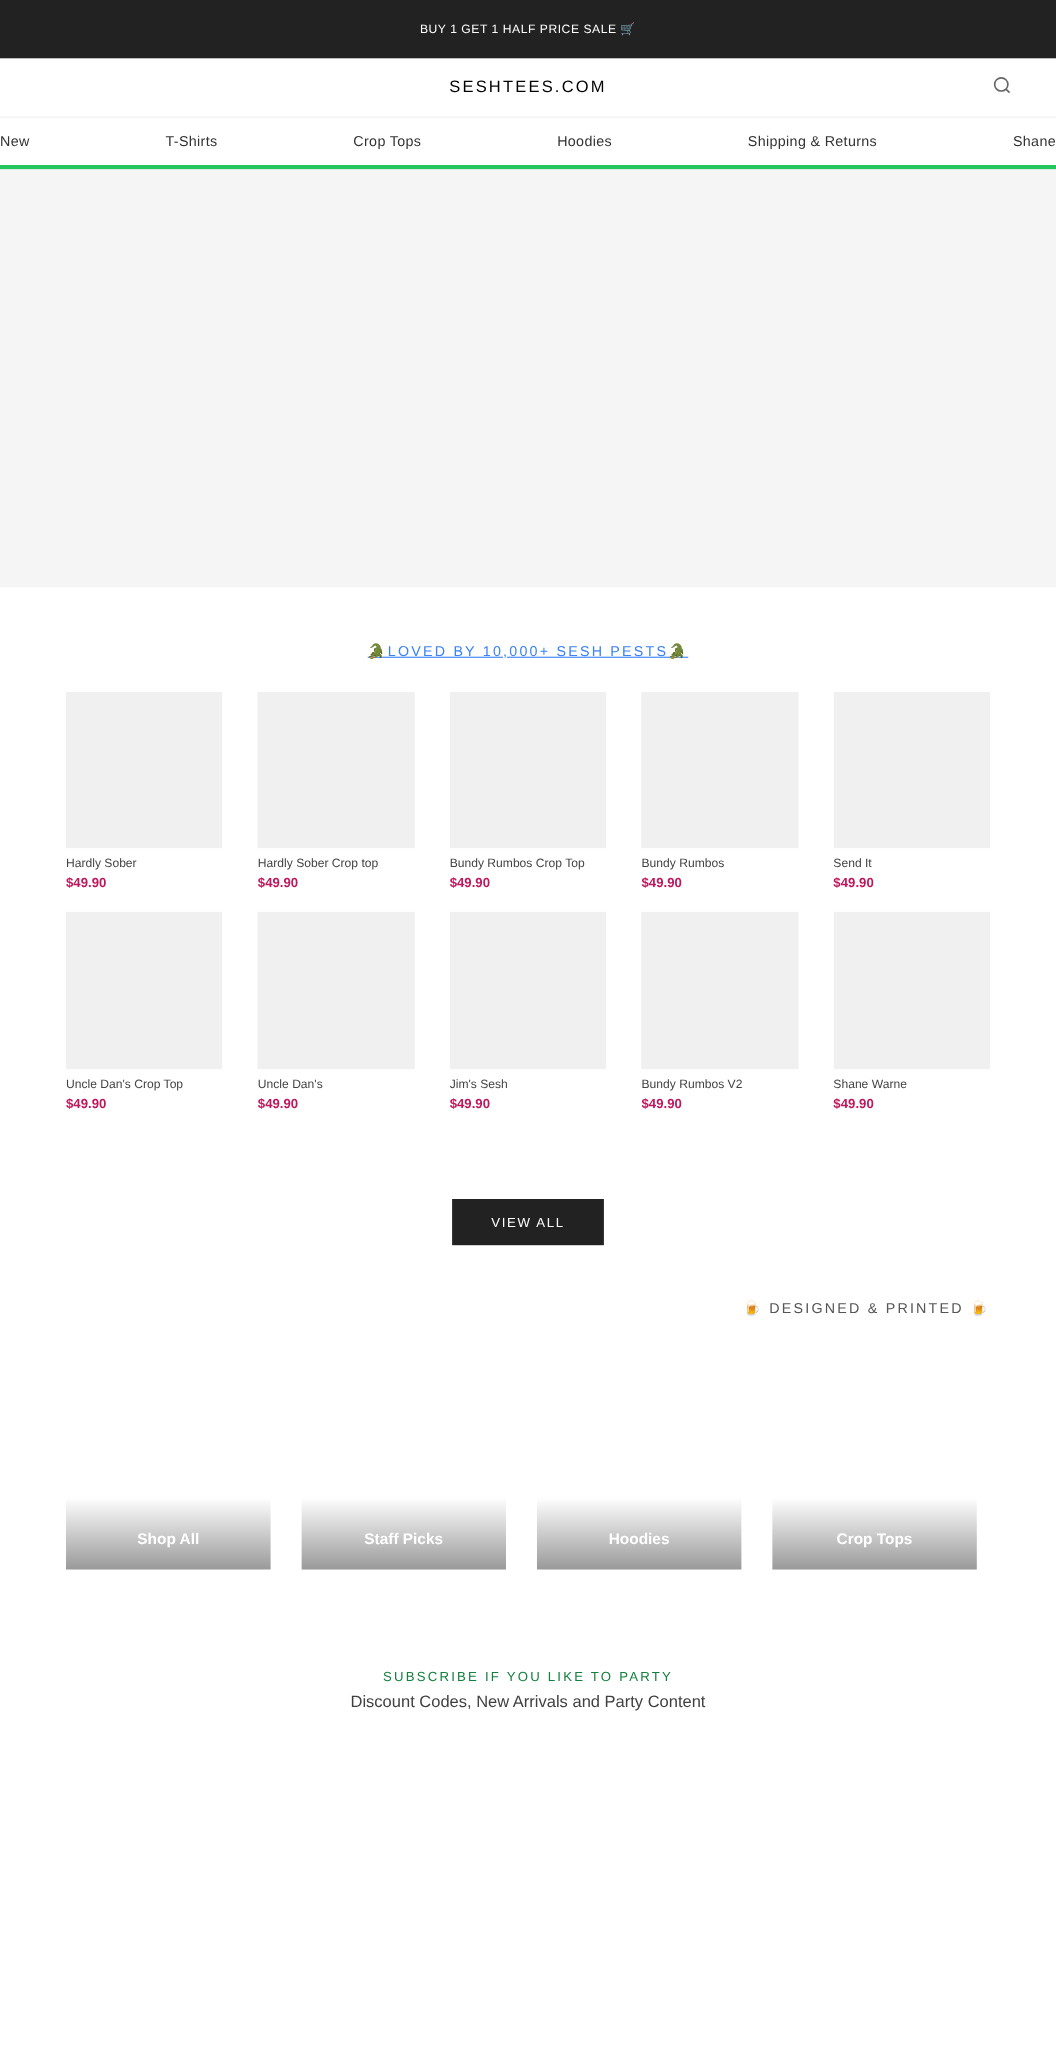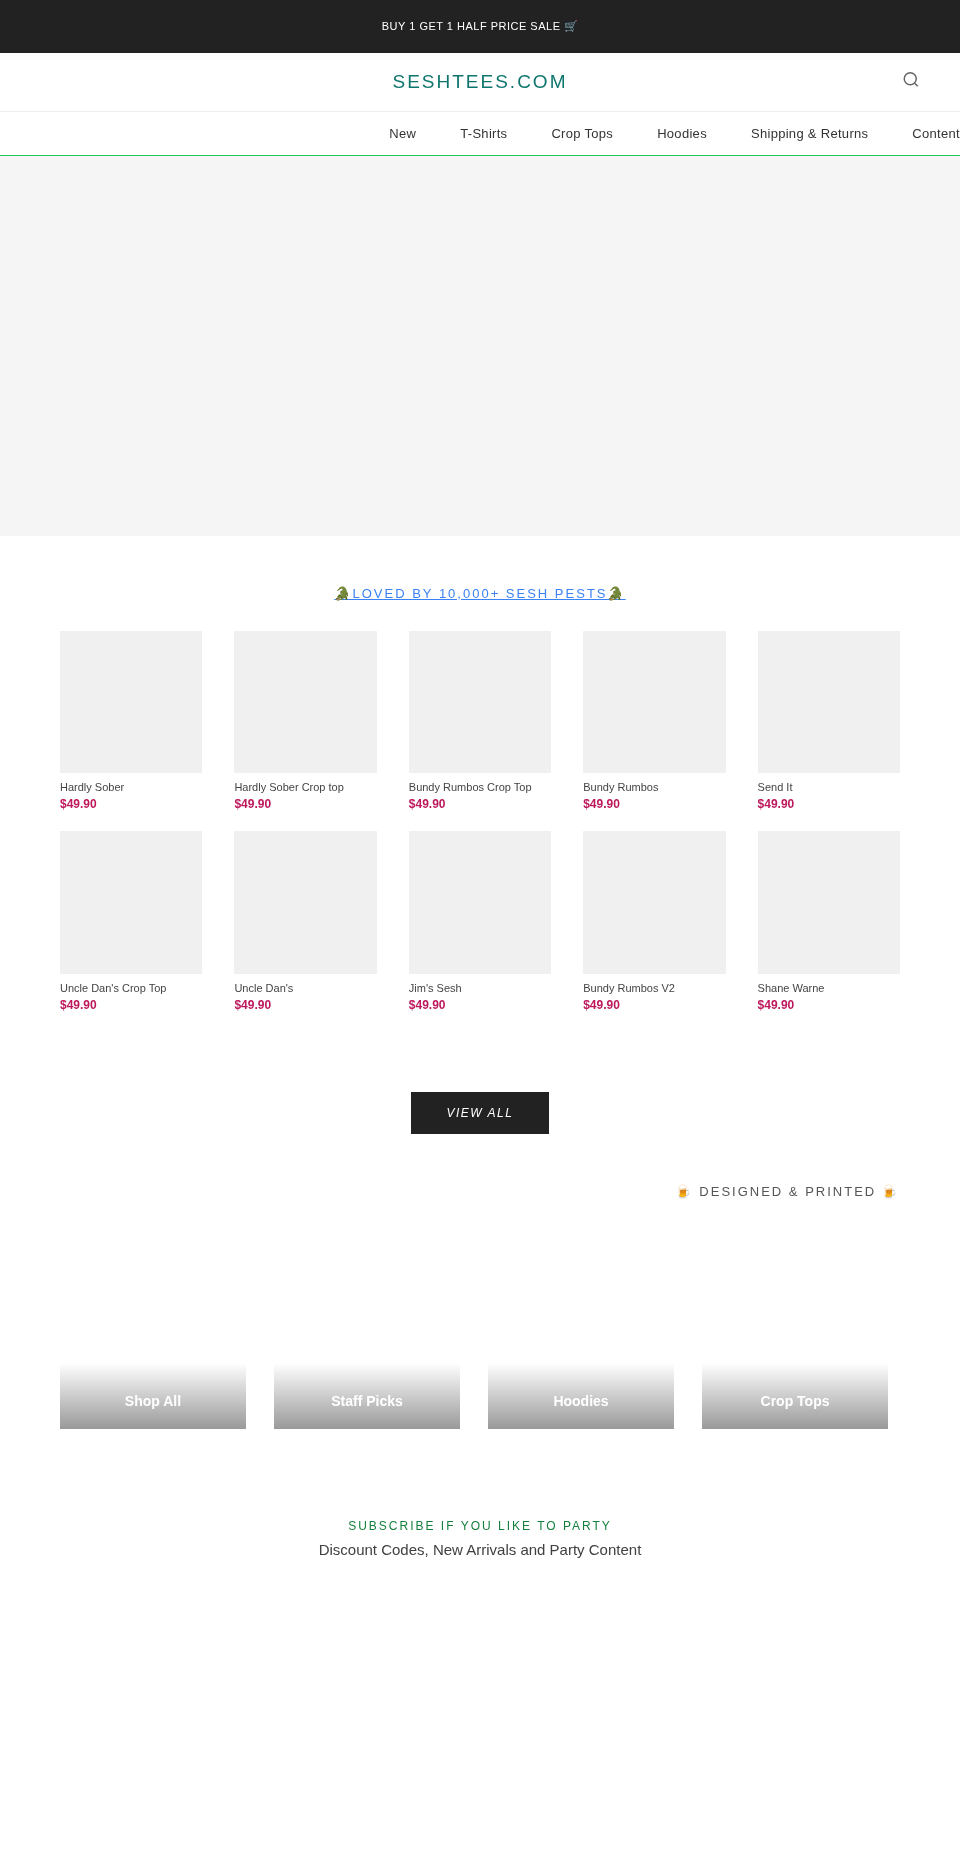--- a/index.html
+++ b/index.html
@@ -18,42 +18,42 @@
     
     .header {
       display: flex;
       align-items: center;
       justify-content: center;
       padding: 18px 40px;
       position: relative;
       border-bottom: 1px solid #eee;
     }
     .header-logo {
-      font-size: 19px;
-      letter-spacing: 2px;
-      color: #0f766e;
+      font-size: 15px;
+      letter-spacing: 2px;
+      color: #000000;
       text-align: center;
     }
     .header-search {
       position: absolute;
       right: 40px;
       top: 50%;
       transform: translateY(-50%);
       cursor: pointer;
       font-size: 18px;
       color: #555;
     }
 
     
     .nav {
       display: flex;
-      justify-content: flex-end;
+      justify-content: space-between;
       gap: 44px;
       padding: 14px 0;
-      border-bottom: 1px solid #22c55e;
+      border-bottom: 4px solid #22c55e;
     }
     .nav a {
       text-decoration: none;
       color: #333;
       font-size: 13px;
       letter-spacing: 0.3px;
     }
 
     
     .hero {
@@ -108,21 +108,20 @@
     }
     .view-all-btn {
       background: #222;
       color: #fff;
       border: none;
       padding: 14px 36px;
       font-size: 12px;
       letter-spacing: 1.5px;
       cursor: pointer;
       text-transform: uppercase;
-      font-style: italic;
     }
 
     
     .categories-section {
       padding: 0 60px 50px;
     }
     .categories-title {
       text-align: right;
       font-size: 13px;
       letter-spacing: 2px;
@@ -193,21 +192,21 @@
     </svg>
   </div>
 </div>
 
 <nav class="nav">
   <a href="#">New</a>
   <a href="#">T-Shirts</a>
   <a href="#">Crop Tops</a>
   <a href="#">Hoodies</a>
   <a href="#">Shipping &amp; Returns</a>
-  <a href="#">Content</a>
+  <a href="#">Shane</a>
 </nav>
 
 <div class="hero"></div>
 
 <div class="products-section">
   <div class="section-title">🐊LOVED BY 10,000+ SESH PESTS🐊</div>
   <div class="products-grid">
   <div class="product-card">
     <div class="product-image"></div>
     <div class="product-name">Hardly Sober</div>

